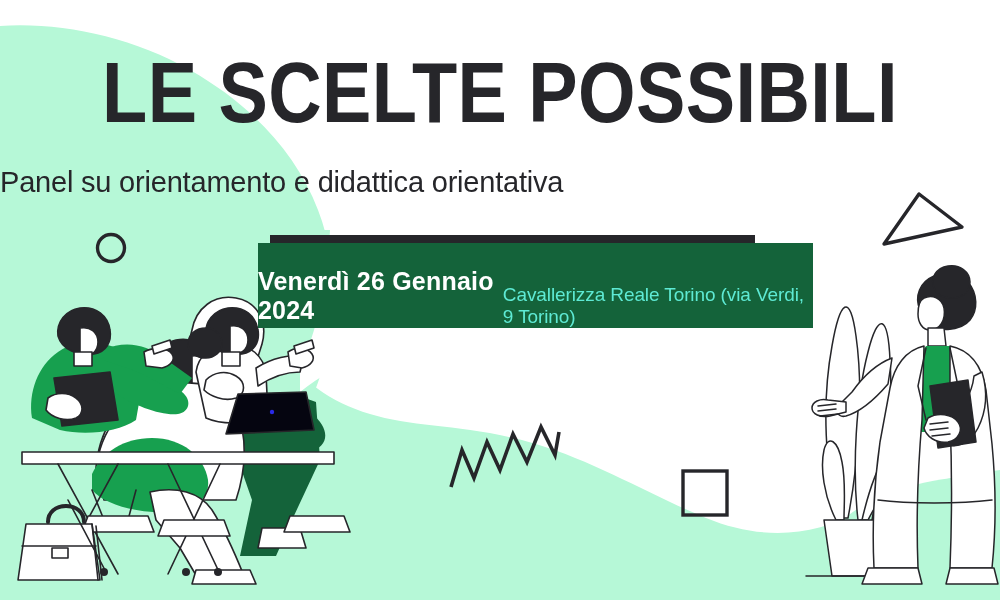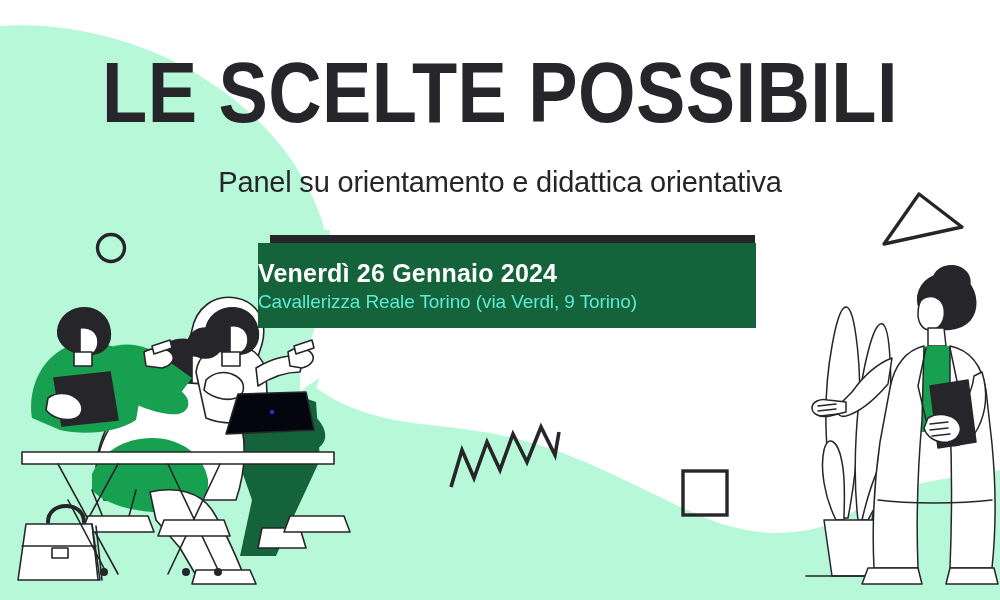--- a/index.html
+++ b/index.html
@@ -52,21 +52,20 @@
     color: #26262a;
     transform: scaleX(0.86);
     transform-origin: 50% 50%;
     white-space: nowrap;
   }
   #poster-subtitle {
     position: absolute;
     left: 0;
     top: 166px;
     width: 1000px;
-    text-align: center;
     font-size: 29px;
     font-weight: 400;
     color: #26262a;
     letter-spacing: -0.2px;
     white-space: nowrap;
   }
 
   #event-banner {
     position: absolute;
     left: 258px;
@@ -80,26 +79,26 @@
     left: 12px;
     top: -8px;
     width: 485px;
     height: 85px;
     background: #26262a;
   }
   #event-banner-box {
     position: absolute;
     left: 0;
     top: 0;
-    width: 498px;
+    width: 555px;
     height: 85px;
     background: #14633a;
     display: flex;
-    flex-direction: column;
-    align-items: flex-start;
+    flex-direction: row;
+    align-items: flex-end;
     justify-content: center;
   }
   #event-date {
     color: #ffffff;
     font-size: 25px;
     font-weight: 700;
     letter-spacing: 0.2px;
     margin-bottom: 3px;
   }
   #event-venue {

